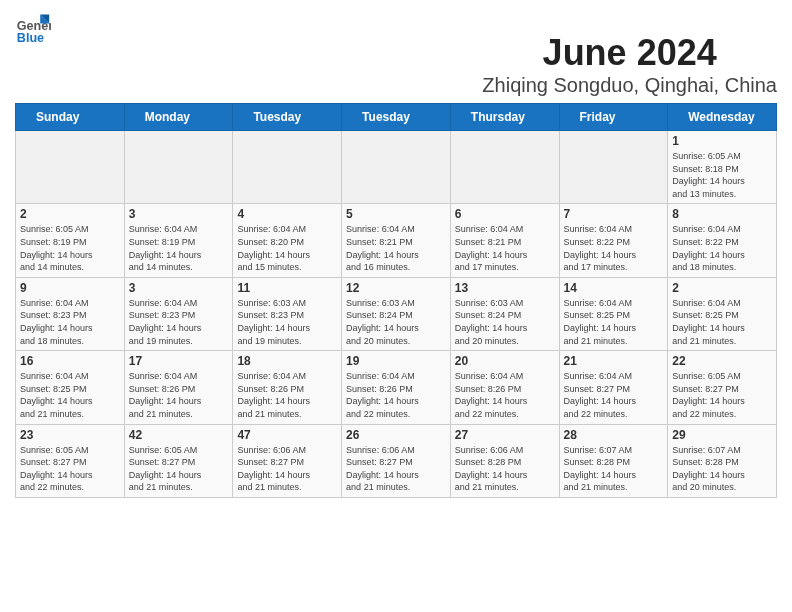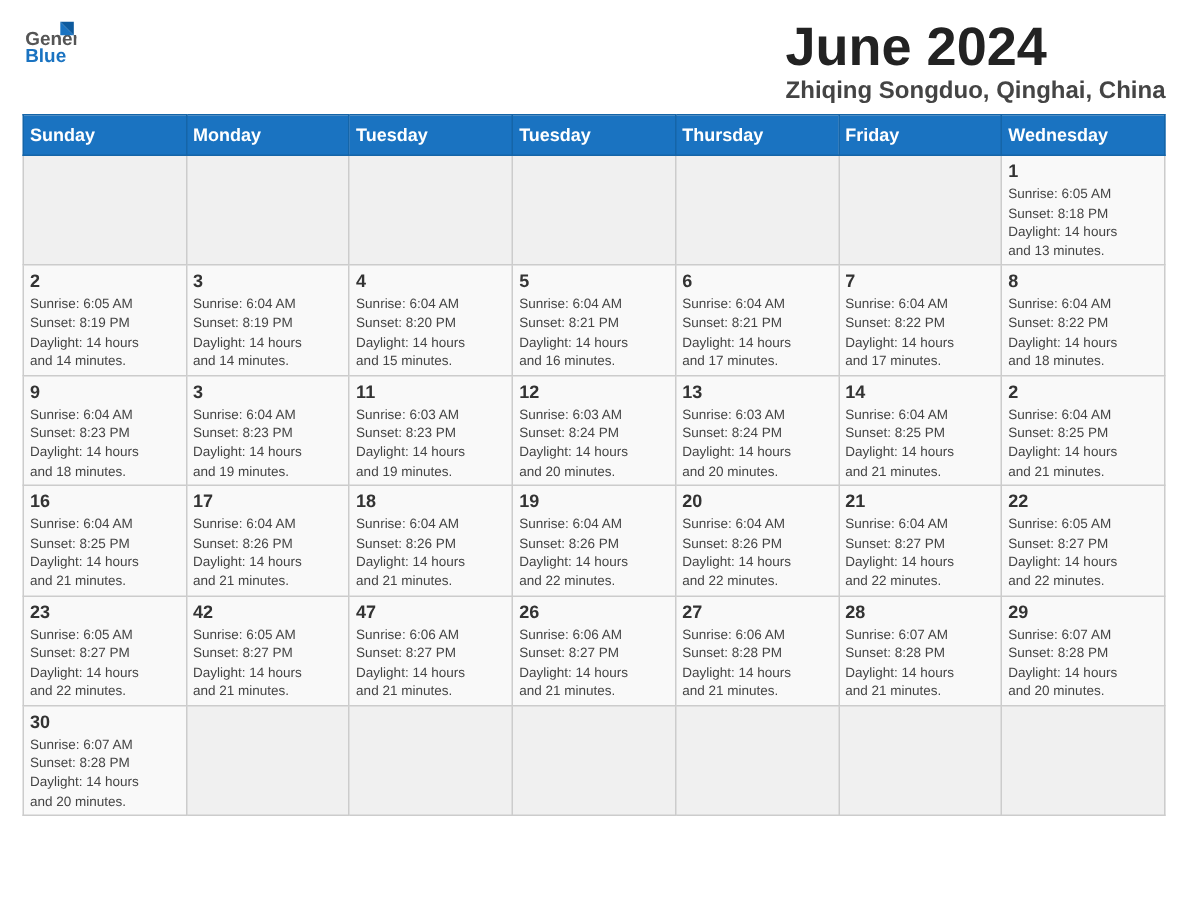--- a/index.html
+++ b/index.html
@@ -19,43 +19,43 @@
     .logo {
       display: flex;
       align-items: center;
       gap: 4px;
     }
     .logo-icon {
       width: 36px;
       height: 36px;
     }
     .title-block {
-      text-align: left;
+      text-align: center;
+      margin-top: 22px;
     }
     .month-title {
       font-size: 36px;
       font-weight: bold;
       color: #222;
     }
     .location-title {
-      font-size: 16px;
+      font-size: 20px;
       color: #444;
-      font-weight: bold;
     }
     .calendar {
       width: 100%;
       border-collapse: collapse;
       border: 1px solid #ccc;
     }
     .calendar thead tr th {
       background: #1a73c1;
       color: #fff;
       font-size: 12px;
       font-weight: bold;
-      padding: 6px 4px;
+      padding: 6px 20px;
       text-align: left;
       border: 1px solid #1565a8;
     }
     .calendar tbody tr td {
       border: 1px solid #ccc;
       vertical-align: top;
       padding: 3px 4px;
       font-size: 9.5px;
       color: #333;
       width: calc(100% / 7);
@@ -320,29 +320,14 @@
 and 21 minutes.</div>
         </td>
         <td>
           <span class="day-num">29</span>
           <div class="day-info" style="white-space: pre-line;">Sunrise: 6:07 AM
 Sunset: 8:28 PM
 Daylight: 14 hours
 and 20 minutes.</div>
         </td>
       </tr>
-      <tr>
-        <td>
-          <span class="day-num">30</span>
-          <div class="day-info" style="white-space: pre-line;">Sunrise: 6:07 AM
-Sunset: 8:28 PM
-Daylight: 14 hours
-and 20 minutes.</div>
-        </td>
-        <td class="empty"></td>
-        <td class="empty"></td>
-        <td class="empty"></td>
-        <td class="empty"></td>
-        <td class="empty"></td>
-        <td class="empty"></td>
-      </tr>
     </tbody>
 </table>
 
 </body></html>

